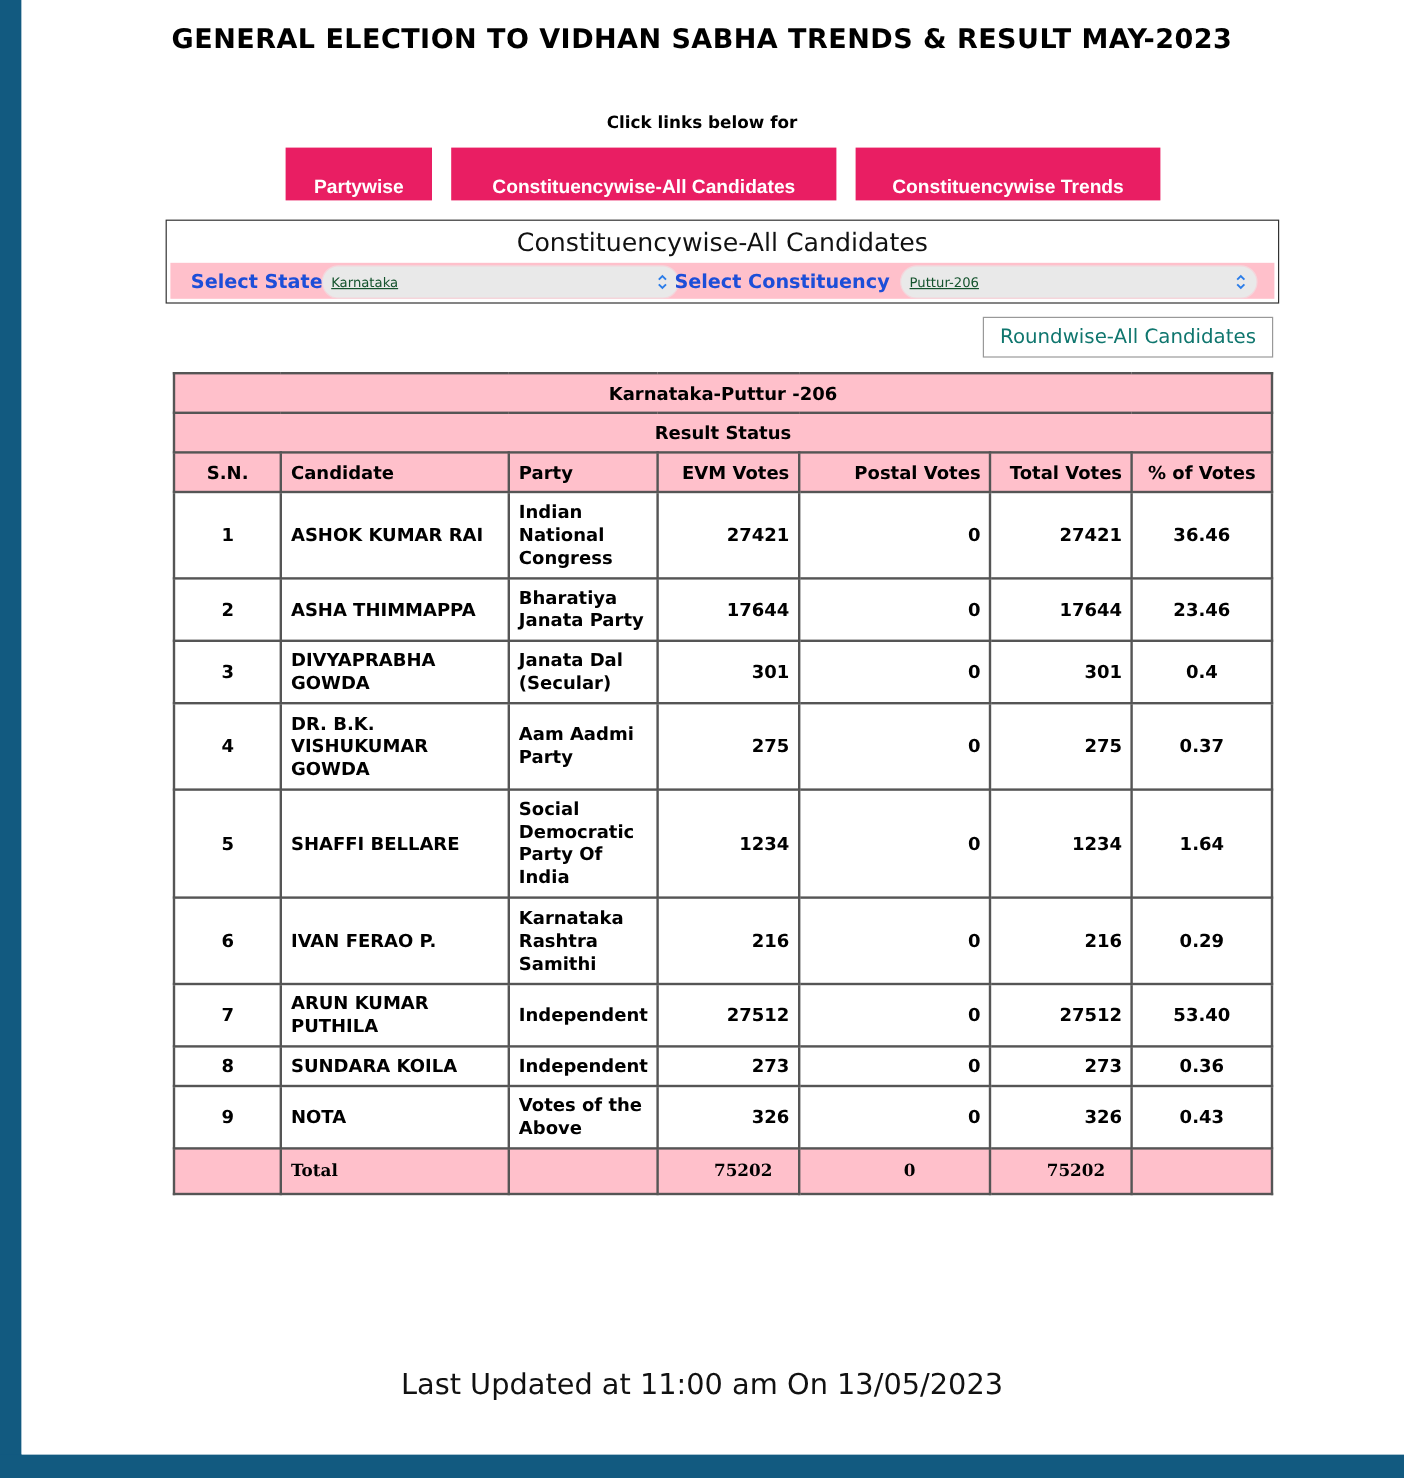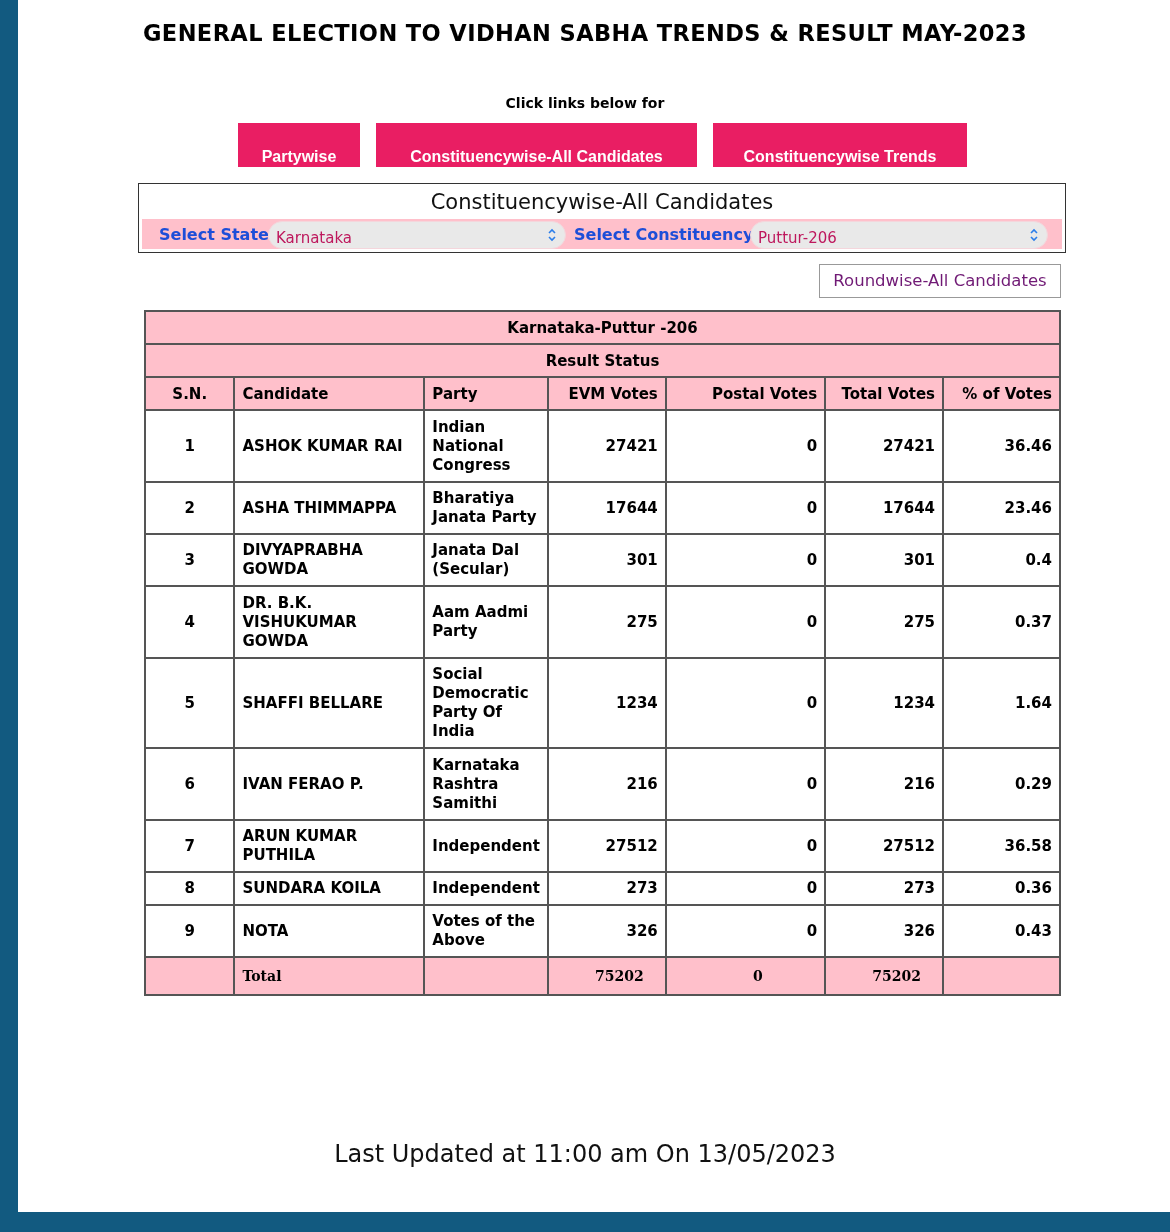--- a/index.html
+++ b/index.html
@@ -37,46 +37,46 @@
   .selector-row {
     position: absolute; left: 3px; top: 35px; width: 920px; height: 30px; background: #ffc0cb;
   }
   .sel-label {
     position: absolute; top: 6px; font-weight: bold; font-size: 16px; color: #1d4ed8;
   }
   .sel-box {
     position: absolute; top: 2px; height: 28px; border-radius: 14px; background: #e9e9e9;
     border: 1px solid #f4d6dc; box-sizing: border-box; cursor: pointer;
   }
-  .sel-value { position: absolute; left: 7px; top: 7px; font-size: 15px; color: #be185d; }
+  .sel-value { position: absolute; left: 7px; top: 7px; font-size: 11px; color: #14532d; text-decoration: underline; }
   .sel-arrow { position: absolute; right: 8px; top: 5px; width: 10px; height: 16px; }
 
   .roundwise-btn {
     position: absolute; left: 801px; top: 264px; width: 242px; height: 34px;
     border: 1.5px solid #999; box-sizing: border-box; background: #fff;
-    color: #701a75; font-size: 16.5px; text-align: center; line-height: 32px; cursor: pointer;
+    color: #0f766e; font-size: 16.5px; text-align: center; line-height: 32px; cursor: pointer;
   }
 
   table.results {
     position: absolute; left: 126px; top: 310px; width: 917px;
     border-collapse: collapse; border: 2px solid #a16207;
   }
   table.results td, table.results th {
     border: 2.5px solid #555; font-size: 15px; font-weight: bold; padding: 0 7px;
   }
   .pink { background: #ffc0cb; }
   .band { height: 31px; text-align: center; }
   .hdr th { height: 31px; }
   .c-sn { width: 75px; text-align: center; }
   .c-cand { width: 176px; text-align: left; margin-left: 25px; }
   .c-party { width: 103px; text-align: left; }
   .c-evm { width: 103px; text-align: right; }
   .c-postal { width: 147px; text-align: right; }
   .c-total { width: 103px; text-align: right; }
-  .c-pct { width: 103px; text-align: right; }
+  .c-pct { width: 103px; text-align: center; }
   tbody td { line-height: 19px; padding-top: 4px !important; padding-bottom: 4px !important; }
   tr.total-row td {
     font-family: "DejaVu Serif", "Liberation Serif", serif; font-size: 14px; height: 28px;
   }
   tr.total-row td.tcenter { text-align: center; padding-left: 32px; }
   tr.total-row td.tleft { text-align: left; }
 
   .last-updated {
     position: absolute; top: 1140px; left: 0; width: 1170px; margin-left: -18px;
     text-align: center; font-size: 24px; color: #111;
@@ -100,21 +100,21 @@
     <div class="selector-title">Constituencywise-All Candidates</div>
     <div class="selector-row">
       <span class="sel-label" style="left:17px;">Select State</span>
       <div class="sel-box" style="left:126px;width:298px;">
         <span class="sel-value">Karnataka</span>
         <svg class="sel-arrow" viewBox="0 0 10 16">
           <polyline points="2,6 5,3 8,6" fill="none" stroke="#2b7de9" stroke-width="1.6"></polyline>
           <polyline points="2,10 5,13 8,10" fill="none" stroke="#2b7de9" stroke-width="1.6"></polyline>
         </svg>
       </div>
-      <span class="sel-label" style="left:432px;">Select Constituency</span>
+      <span class="sel-label" style="left:420px;">Select Constituency</span>
       <div class="sel-box" style="left:608px;width:298px;">
         <span class="sel-value">Puttur-206</span>
         <svg class="sel-arrow" viewBox="0 0 10 16">
           <polyline points="2,6 5,3 8,6" fill="none" stroke="#2b7de9" stroke-width="1.6"></polyline>
           <polyline points="2,10 5,13 8,10" fill="none" stroke="#2b7de9" stroke-width="1.6"></polyline>
         </svg>
       </div>
     </div>
   </div>
 
@@ -193,21 +193,21 @@
         <td class="c-total">216</td>
         <td class="c-pct">0.29</td>
       </tr>
       <tr style="height:52px">
         <td class="c-sn">7</td>
         <td class="c-cand">ARUN KUMAR PUTHILA</td>
         <td class="c-party">Independent</td>
         <td class="c-evm">27512</td>
         <td class="c-postal">0</td>
         <td class="c-total">27512</td>
-        <td class="c-pct">36.58</td>
+        <td class="c-pct">53.40</td>
       </tr>
       <tr style="height:33px">
         <td class="c-sn">8</td>
         <td class="c-cand">SUNDARA KOILA</td>
         <td class="c-party">Independent</td>
         <td class="c-evm">273</td>
         <td class="c-postal">0</td>
         <td class="c-total">273</td>
         <td class="c-pct">0.36</td>
       </tr>

